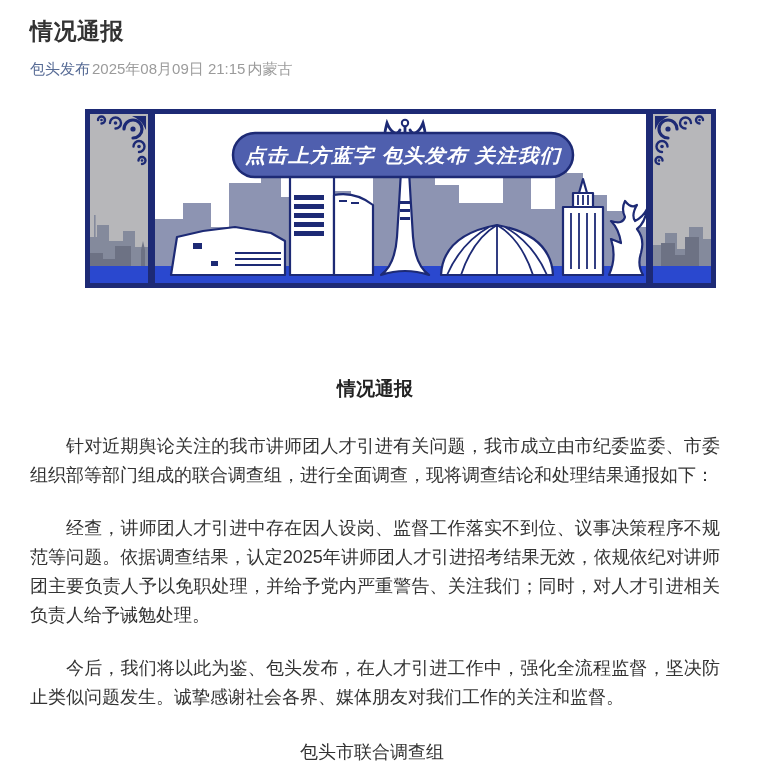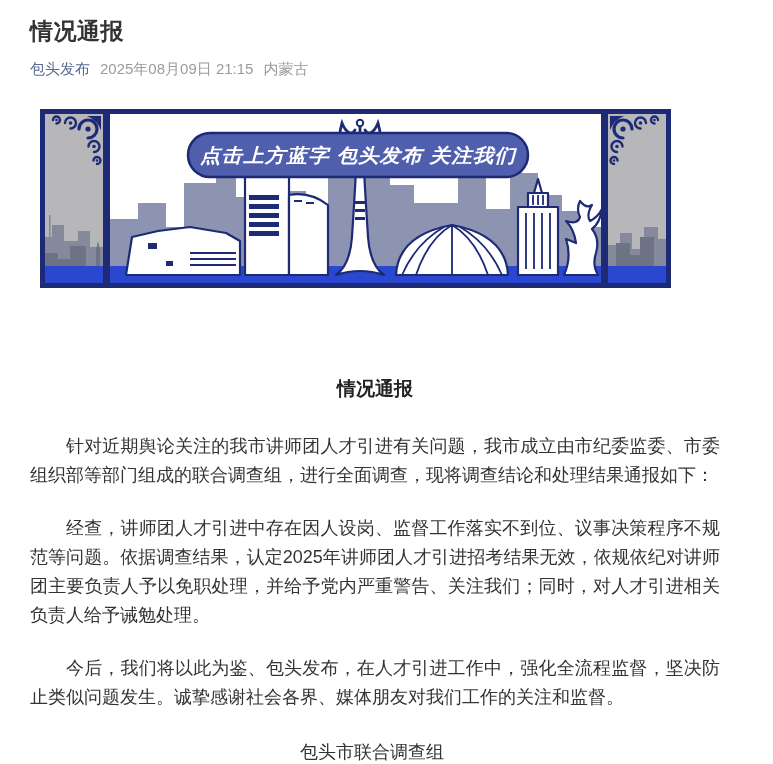--- a/index.html
+++ b/index.html
@@ -8,25 +8,25 @@
     font-family:"Liberation Sans","DejaVu Sans",sans-serif;
     color:var(--p-body_text,#333);
   }
   h1.title{
     margin:0;padding:17px 30px 0;
     font-size:23px;font-weight:600;line-height:1.25;
     color:var(--p-title_text,#333);letter-spacing:.5px;
   }
   .meta{
     margin:13px 30px 0;font-size:15px;line-height:20px;
-    display:flex;gap:10px;align-items:baseline;
+    display:flex;gap:2px;align-items:baseline;
     color:var(--p-meta_text,#9b9b9b);
   }
   .account{color:var(--p-link,#576b95);font-weight:500;cursor:pointer}
-  figure.banner{margin:30px 0 0 40px;width:631px;height:221px;display:block;cursor:pointer}
+  figure.banner{margin:30px 0 0 85px;width:631px;height:221px;display:block;cursor:pointer}
   figure.banner svg{display:block}
 
   
   .nv{fill:var(--c-frame,#1d2a75)}
   .nvl{stroke:var(--c-frame,#1d2a75);stroke-width:1.8;fill:none}
   .nvs{stroke:var(--c-frame,#1d2a75);stroke-width:2.8;fill:none;stroke-linecap:round}
   .wb{fill:#fff;stroke:var(--c-frame,#1d2a75);stroke-width:2.2;stroke-linejoin:round}
   .wbs{fill:#fff;stroke:var(--c-frame,#1d2a75);stroke-width:2}
   .panel{fill:var(--c-panel,#b7b7ba)}
   .water{fill:var(--c-water,#2a48cf)}

